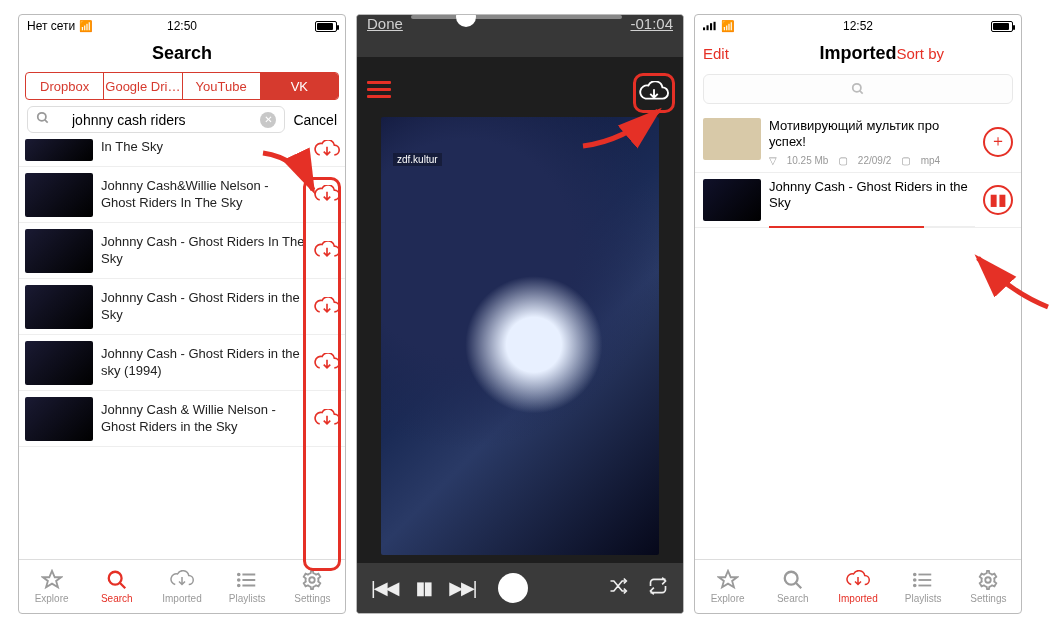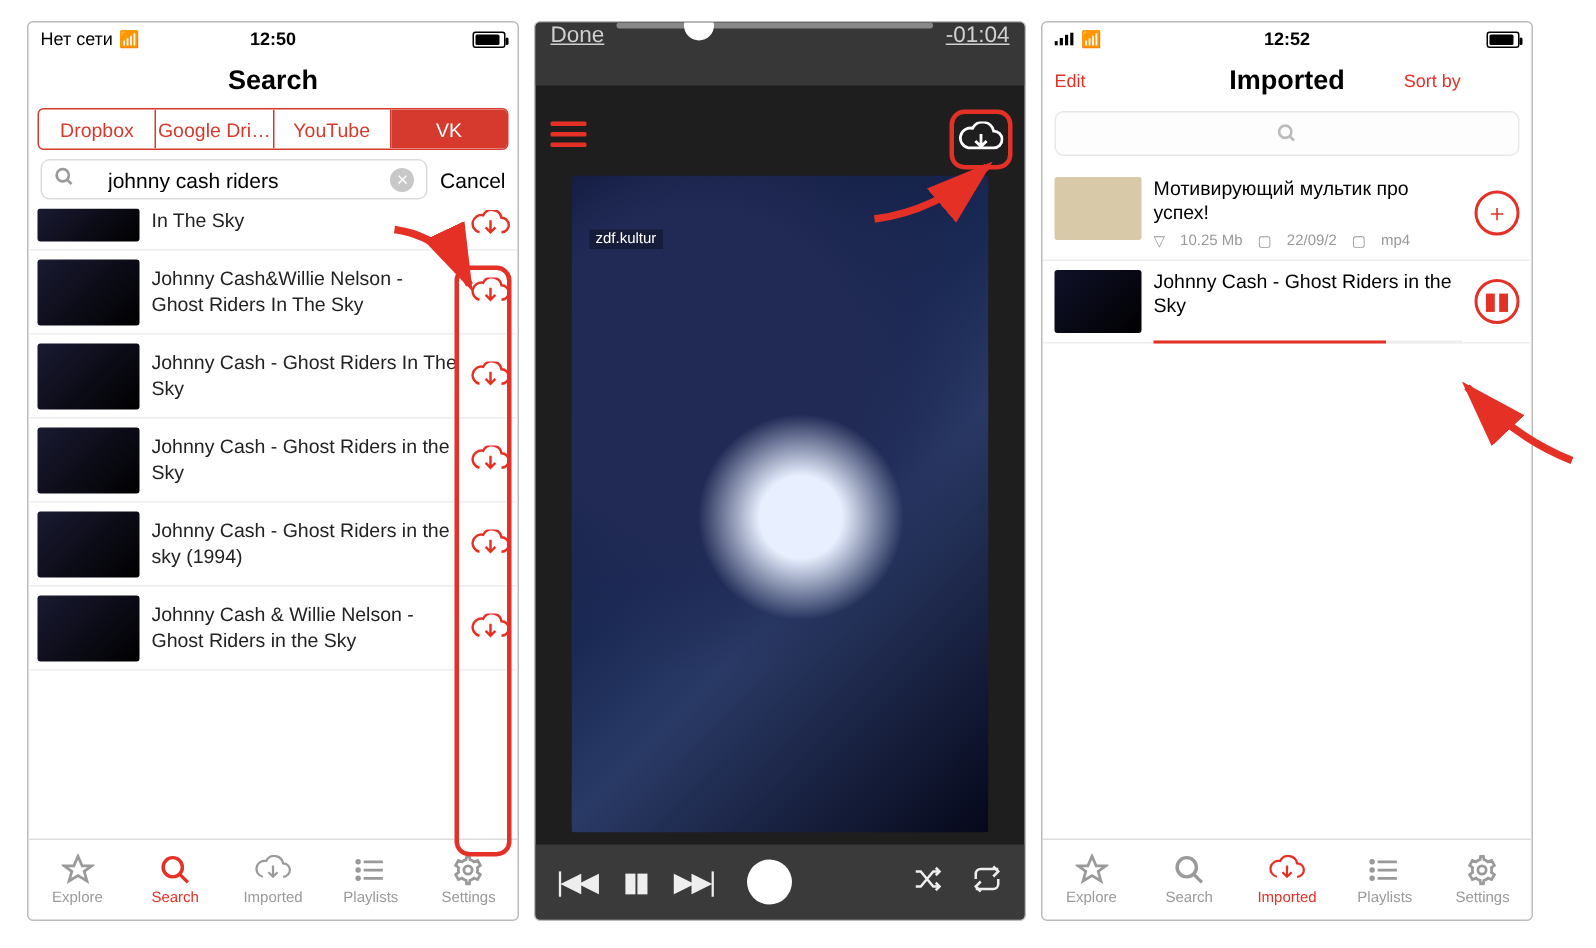--- a/index.html
+++ b/index.html
@@ -31,21 +31,21 @@
   .statusbar {
     height: 22px;
     display: flex; align-items: center;
     font-size: 12px; font-weight: 500;
     padding: 0 8px;
   }
   .statusbar .left, .statusbar .right {
     flex: 1; display: flex; align-items: center; gap: 4px;
   }
   .statusbar .right { justify-content: flex-end; }
-  .statusbar .center { flex: 0 0 auto; font-weight: 700; }
+  .statusbar .center { flex: 0 0 auto; font-weight: 400; }
   .wifi-icon::before { content:"\1F4F6"; font-size:11px;}
   .battery {
     width: 22px; height: 11px; border: 1px solid #000; border-radius: 2px;
     position: relative;
   }
   .battery::after {
     content:""; position:absolute; right:-3px; top:3px; width:2px; height:5px;
     background:#000; border-radius:1px;
   }
   .battery .fill { position:absolute; left:1px; top:1px; bottom:1px; width: 16px; background:#000; border-radius:1px; }
@@ -156,22 +156,22 @@
   }
   .p2 .controls .rec {
     width:30px;height:30px;border-radius:50%;background:#fff; margin:0 4px;
   }
   .p2 .ctl { cursor:pointer; font-size:18px; letter-spacing:-2px;}
 
   
   .p3 .header3 {
     display:flex; align-items:center; padding:6px 8px 6px;
   }
-  .p3 .header3 .l, .p3 .header3 .r { flex:1; color:#e53026; font-size:12px; cursor:pointer;}
-  .p3 .header3 .r { text-align:center; }
+  .p3 .header3 .l, .p3 .header3 .r { flex:1; color:#e53026; font-size:15px; cursor:pointer;}
+  .p3 .header3 .r { text-align:left; }
   .p3 .header3 .c { font-size:18px; font-weight:600; }
   .p3 .search3 {
     margin:4px 8px 8px; height:30px; border:1px solid #e8e8e8; border-radius:6px;
     background:#fdfdfd; display:flex;align-items:center;justify-content:center;
     color:#bbb; cursor:text;
   }
   .p3 .ilist { flex:1; }
   .p3 .irow {
     display:flex; gap:8px; padding:6px 8px; border-bottom:1px solid #eee;
     align-items:flex-start; position:relative;

